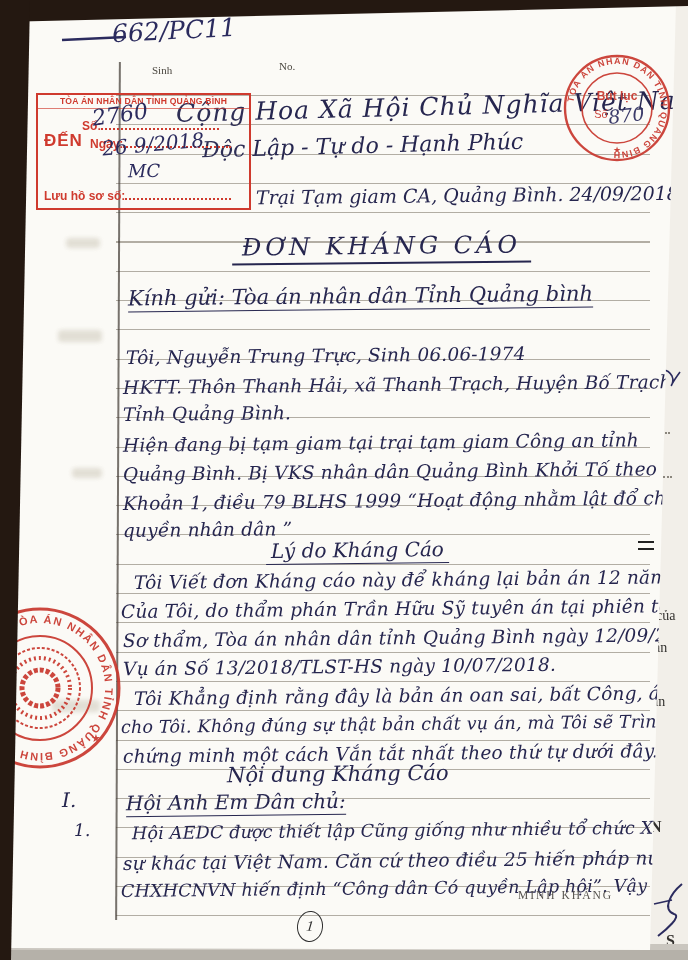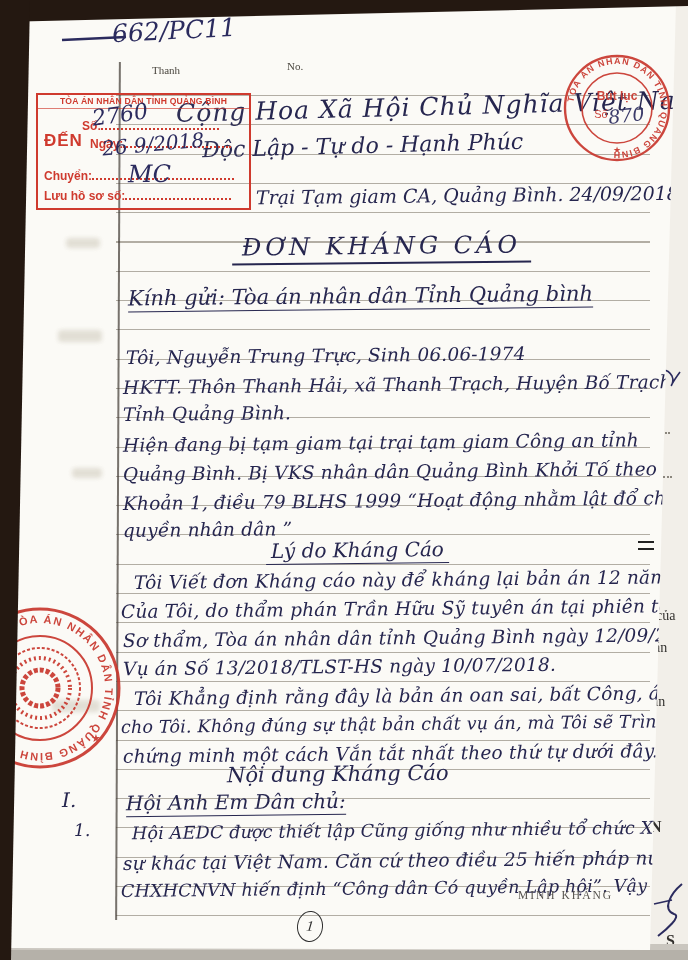--- a/index.html
+++ b/index.html
@@ -78,48 +78,45 @@
   <div class="page">
 
     <div class="ruled"></div>
     <div class="margin-line"></div>
 
     <div class="bleed" style="left:66px;top:238px;width:34px;height:10px;"></div>
     <div class="bleed" style="left:58px;top:330px;width:44px;height:12px;"></div>
     <div class="bleed" style="left:72px;top:468px;width:30px;height:10px;"></div>
     <div class="bleed" style="left:52px;top:700px;width:48px;height:12px;"></div>
 
-    <div class="print-label" style="left:152px;top:64px;">Thanh</div>
-    <div class="print-label" style="left:287px;top:60px;">No.</div>
+    <div class="print-label" style="left:152px;top:64px;">Sinh</div>
+    <div class="print-label" style="left:279px;top:60px;">No.</div>
 
     <svg class="flourish" style="left:60px;top:34px;" width="70" height="10">
       <path d="M2 6 L 66 3" stroke="#2b2b5e" stroke-width="2.4" fill="none"></path>
     </svg>
     <div class="hw ink-blue" style="left:112px;top:16px;font-size:25px;transform:rotate(-3deg);">662/PC11</div>
 
     <div class="den-stamp">
       <div class="den-head">TÒA ÁN NHÂN DÂN TỈNH QUẢNG BÌNH</div>
       <div class="den-big">ĐẾN</div>
       <div class="den-row" style="left:44px;top:24px;">
         <span>Số:</span><span class="dots" style="width:118px;"></span>
       </div>
       <div class="den-row" style="left:52px;top:42px;">
         <span>Ngày:</span><span class="dots" style="width:108px;"></span>
       </div>
-      <div class="den-row" style="left:6px;top:74px;">
-        <span>Chuyển:</span><span class="dots" style="width:142px;"></span>
-      </div>
       <div class="den-row" style="left:6px;top:94px;text-align:center;">
         <span>Lưu hồ sơ số:</span><span class="dots" style="width:106px;"></span>
       </div>
     </div>
 
     <div class="hw ink-blue" style="left:92px;top:102px;font-size:22px;transform:rotate(-8deg);z-index:4;">2760</div>
     <div class="hw ink-blue" style="left:102px;top:132px;font-size:20px;transform:rotate(-5deg);z-index:4;">26 9/2018</div>
-    <div class="hw ink-blue" style="left:128px;top:160px;font-size:24px;z-index:4;">MC</div>
+    <div class="hw ink-blue" style="left:128px;top:160px;font-size:18px;z-index:4;">MC</div>
 
     <svg class="stamp-svg" style="left:553px;top:46px;" width="128" height="124" viewBox="0 0 128 124">
       <circle cx="64" cy="62" r="52" fill="none" stroke="#c8372d" stroke-width="2.4"></circle>
       <circle cx="64" cy="62" r="35" fill="none" stroke="#c8372d" stroke-width="1.6"></circle>
       <path id="ringA" d="M 20 62 a 44 44 0 1 1 88 0 a 44 44 0 1 1 -88 0" fill="none"></path>
       <text font-family="Liberation Sans, sans-serif" font-size="9" font-weight="bold" fill="#c8372d" letter-spacing="1.2">
         <textPath href="#ringA" startOffset="2%">TÒA ÁN NHÂN DÂN TỈNH QUẢNG BÌNH</textPath>
       </text>
       <text x="64" y="107" text-anchor="middle" font-size="9" fill="#c8372d">★</text>
       <text x="64" y="54" text-anchor="middle" font-family="Liberation Sans, sans-serif" font-size="12" font-weight="bold" fill="#c8372d">Bút lục</text>

